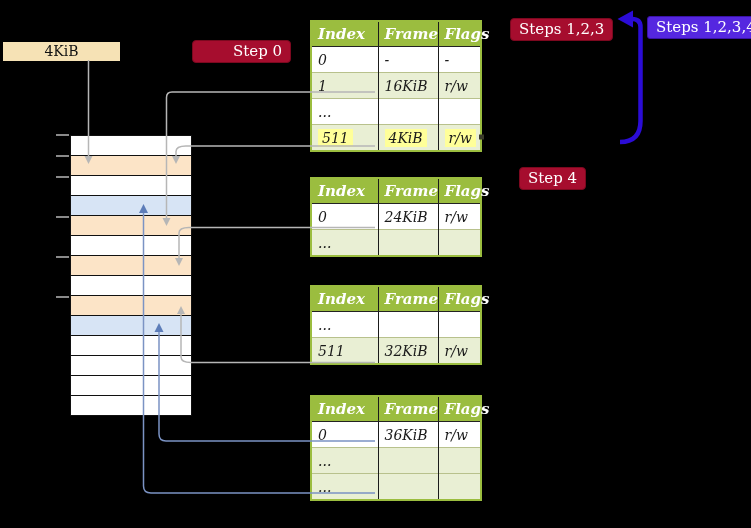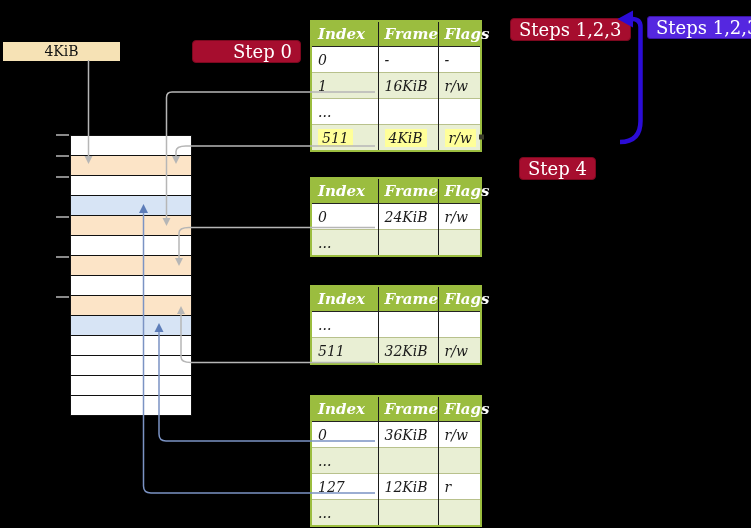--- a/index.html
+++ b/index.html
@@ -9,29 +9,29 @@
     font-family:"DejaVu Serif", serif;
   }
   
   #frame-label{
     position:absolute;left:3px;top:42px;width:117px;height:19px;
     background:var(--label_wheat);color:#111;
     font-size:14px;line-height:19px;text-align:center;
   }
   
   .badge{
-    position:absolute;color:#fff;font-size:18px;line-height:17px;
+    position:absolute;color:#fff;font-size:15px;line-height:17px;
     padding:2px 8px;border-radius:4px;white-space:nowrap;
   }
   .badge.red{background:var(--badge_red);border:1px solid #7c081f;}
   .badge.blue{background:var(--badge_blue);border:1px solid #3a12a8;border-radius:3px;}
   #badge-step0{left:192px;top:40px;padding-left:40px;}
   #badge-steps123{left:510px;top:18px;}
   #badge-steps1234{left:647px;top:16px;}
-  #badge-step4{left:519px;top:157px;}
+  #badge-step4{left:519px;top:167px;}
   
   #memory-strip{
     position:absolute;left:70px;top:135px;width:120px;
     border:1px solid #101010;background:#fff;
   }
   .mrow{height:19px;border-bottom:1px solid #101010;}
   .mrow:last-child{border-bottom:none;}
   .mrow.white{background:var(--row_white_bg);}
   .mrow.peach{background:var(--frame_peach);}
   .mrow.blue{background:var(--frame_blue);}
@@ -201,25 +201,20 @@
         <tr>
           <td>0</td>
           <td>36KiB</td>
           <td>r/w</td>
         </tr>
         <tr class="shade">
           <td>...</td>
           <td></td>
           <td></td>
         </tr>
-        <tr>
-          <td>127</td>
-          <td>12KiB</td>
-          <td>r</td>
-        </tr>
         <tr class="shade">
           <td>...</td>
           <td></td>
           <td></td>
         </tr>
       </tbody>
     </table>
 
   <svg id="overlay" width="751" height="528" viewBox="0 0 751 528">
 

